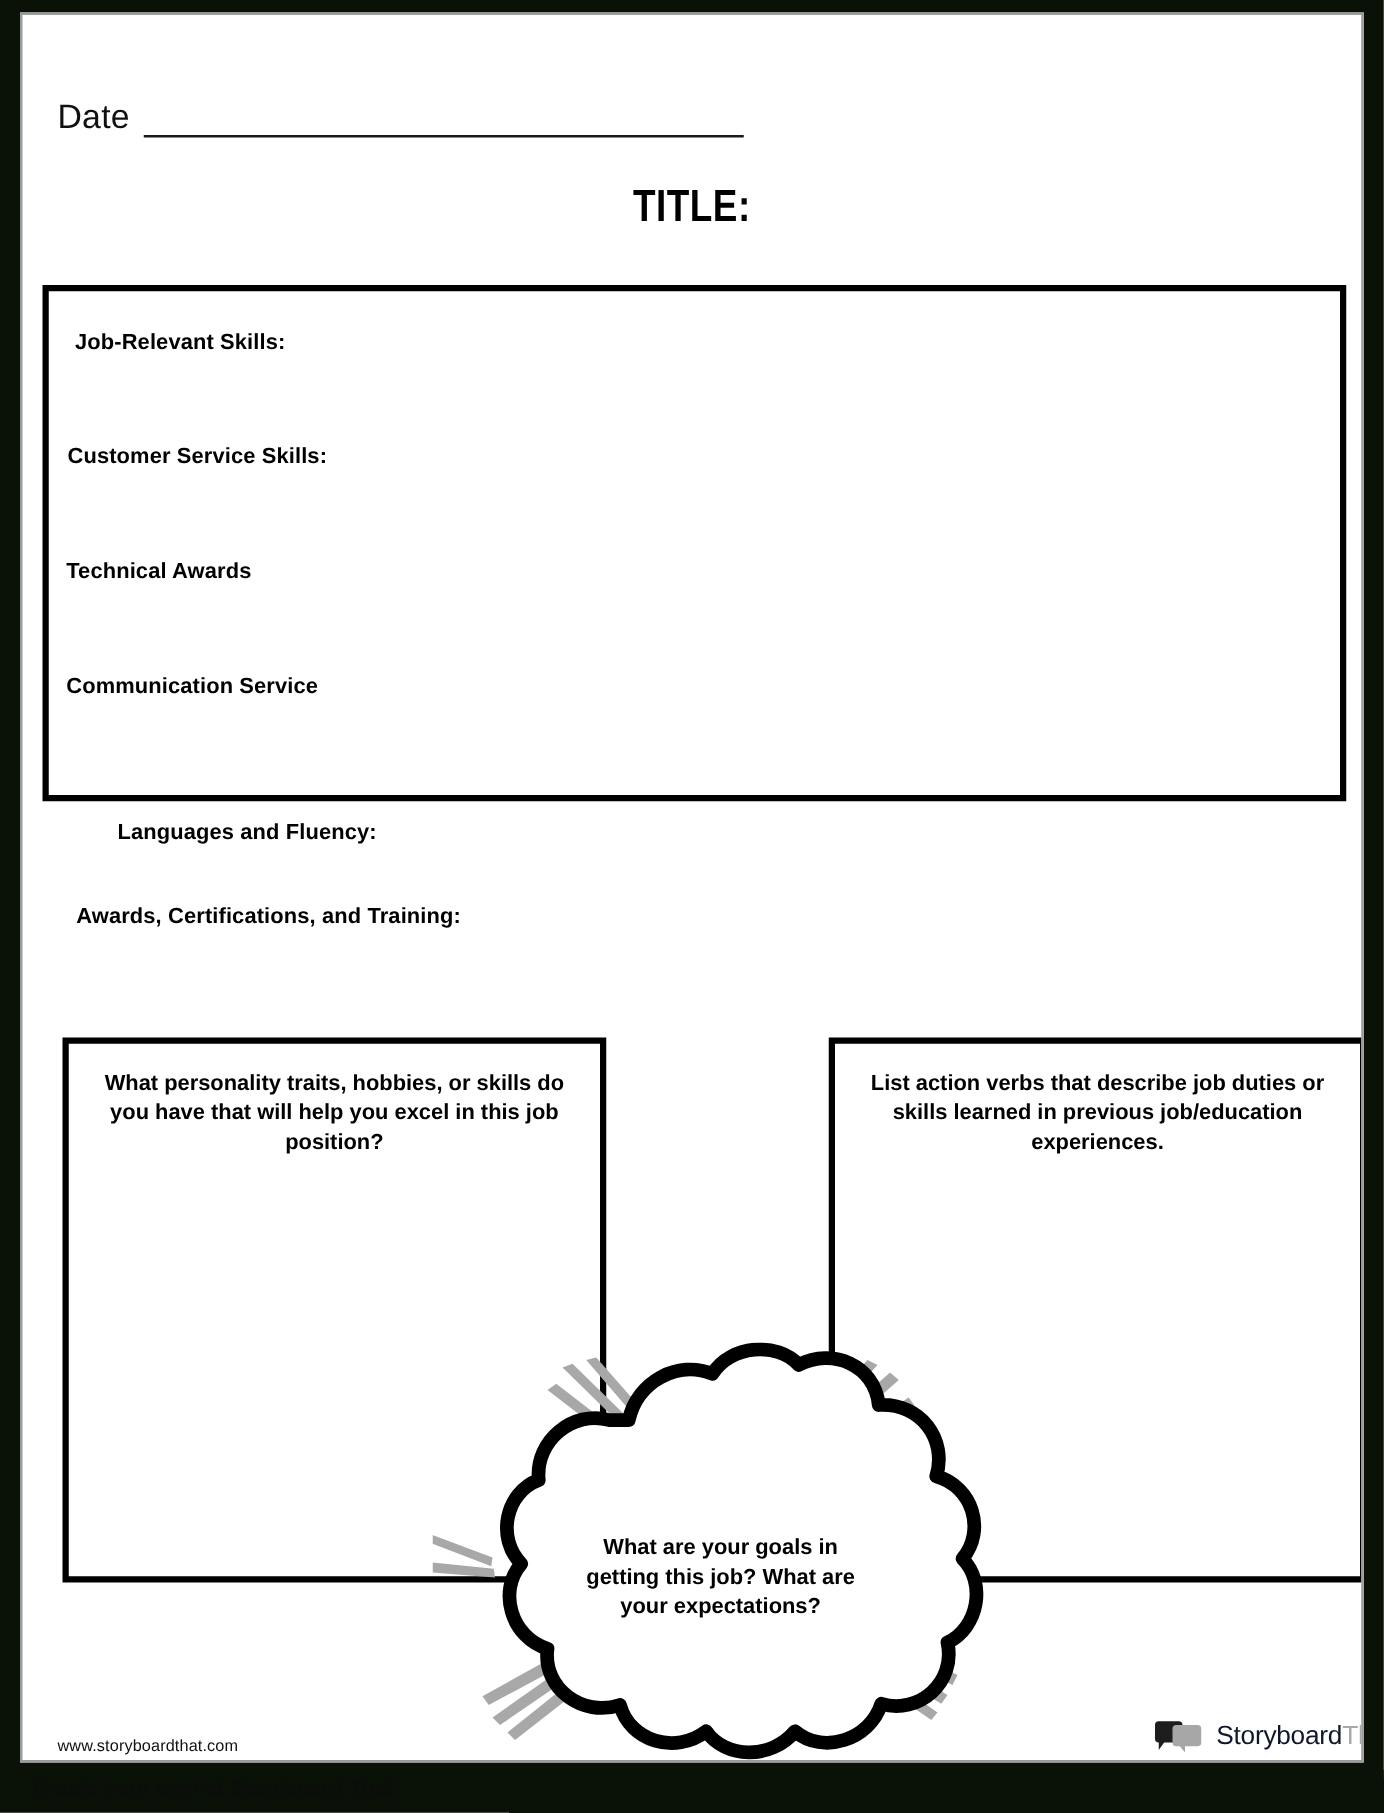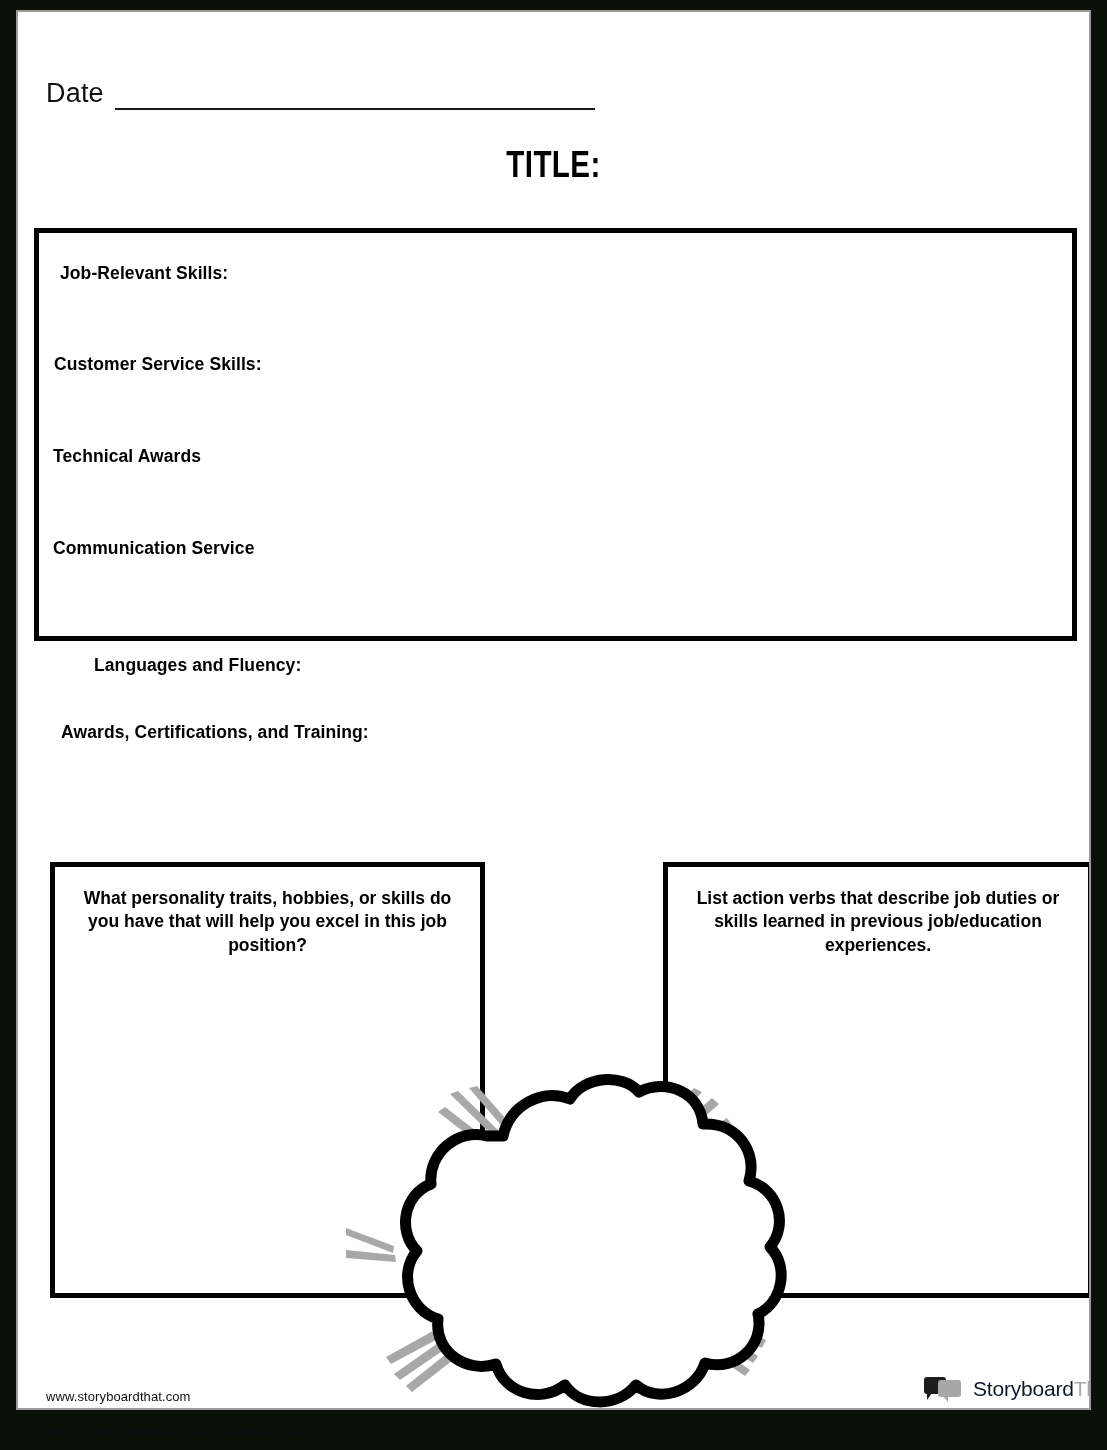--- a/index.html
+++ b/index.html
@@ -101,21 +101,20 @@
   .skill-4 { top: 422px; left: 21px; margin-left: 34px; }
   .skill-5 { top: 489px; left: 22px; }
 
   
   .qbox {
     position: absolute;
     border: 5px solid #000;
     background: #fff;
     top: 818px;
     height: 436px;
-    margin-top: 32px;
   }
   #qbox-left  { left: 32px;  width: 435px; }
   #qbox-right { left: 645px; width: 430px; }
   .qbox-prompt {
     position: absolute;
     top: 20px;
     left: 18px;
     right: 18px;
     text-align: center;
     font-size: 17.5px;
@@ -277,20 +276,21 @@
                C443 192 437 228 412 240
                C419 272 389 298 359 289
                C350 318 312 330 290 311
                C271 334 234 333 219 311
                C194 330 158 319 150 290
                C120 300 88 277 92 245
                C63 236 52 199 71 177
                C51 157 58 120 85 110
                C82 78 113 54 141 62 Z"></path>
     </svg>
+    <div id="cloud-text">What are your goals in getting this job? What are your expectations?</div>
   </div>
 
   <div id="footer-url">www.storyboardthat.com</div>
 
   <div id="logo">
     <span class="bubbles">
       <span class="bub-dark"></span>
       <span class="bub-gray"></span>
     </span>
     <span class="wordmark"><span class="w-dark">Storyboard</span><span class="w-gray">That</span></span>

